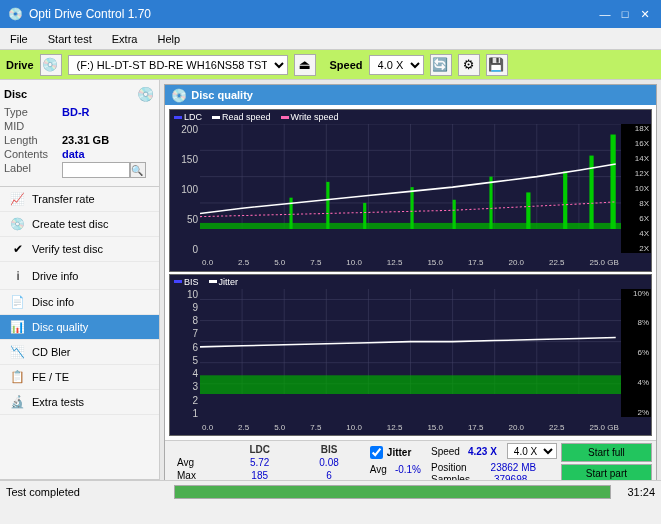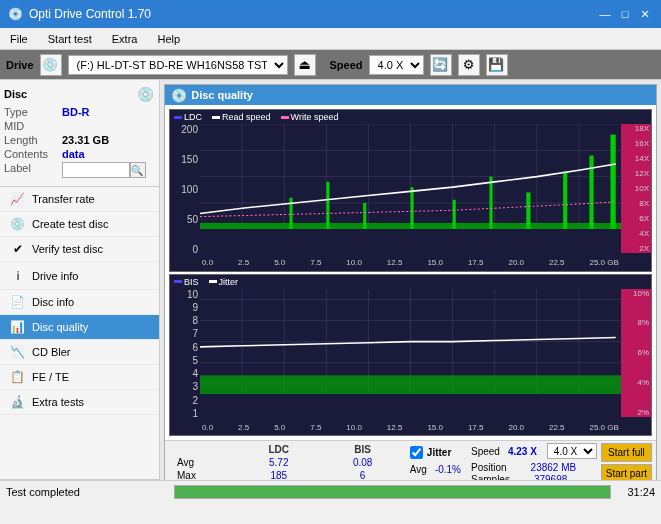--- a/index.html
+++ b/index.html
@@ -36,21 +36,21 @@
       height: 22px;
       display: flex;
       align-items: center;
       padding: 0 4px;
       gap: 8px;
       font-size: 11px;
     }
     .menu-item { padding: 2px 6px; cursor: pointer; text-align: center; }
     
     .drive-bar {
-      background: #737373;
+      background: #bef264;
       border-bottom: 1px solid #ccc;
       height: 30px;
       display: flex;
       align-items: center;
       padding: 0 6px;
       gap: 6px;
       font-size: 11px;
     }
     .drive-label { font-weight: bold; }
     .drive-select {
@@ -225,21 +225,21 @@
     .y-axis-right {
       position: absolute;
       right: 0; top: 14px; bottom: 18px;
       width: 30px;
       display: flex;
       flex-direction: column;
       justify-content: space-between;
       align-items: flex-end;
       font-size: 8px;
       color: #ccc;
-      background: #be185d;
+      background: #000000;
       padding: 0 2px;
     }
     
     .x-axis {
       position: absolute;
       bottom: 0; left: 30px; right: 30px;
       height: 16px;
       display: flex;
       justify-content: space-between;
       align-items: center;
@@ -289,23 +289,23 @@
     .speed-val { color: #0000cc; font-weight: bold; }
     .speed-dropdown {
       border: 1px solid #aaa;
       background: white;
       font-size: 10px;
       padding: 0 2px;
       height: 16px;
     }
     .start-buttons { display: flex; flex-direction: column; gap: 2px; }
     .start-btn {
-      background: #eab308;
-      border: 1px solid #aaa;
-      padding: 3px 4px;
+      background: #22c55e;
+      border: 1px solid #aaa;
+      padding: 3px 24px;
       font-size: 10px;
       cursor: pointer;
       white-space: nowrap;
     }
     .pos-row { display: flex; gap: 20px; align-items: center; }
     .pos-val { color: #0000cc; }
   </style>
 </head>
 <body>
 

